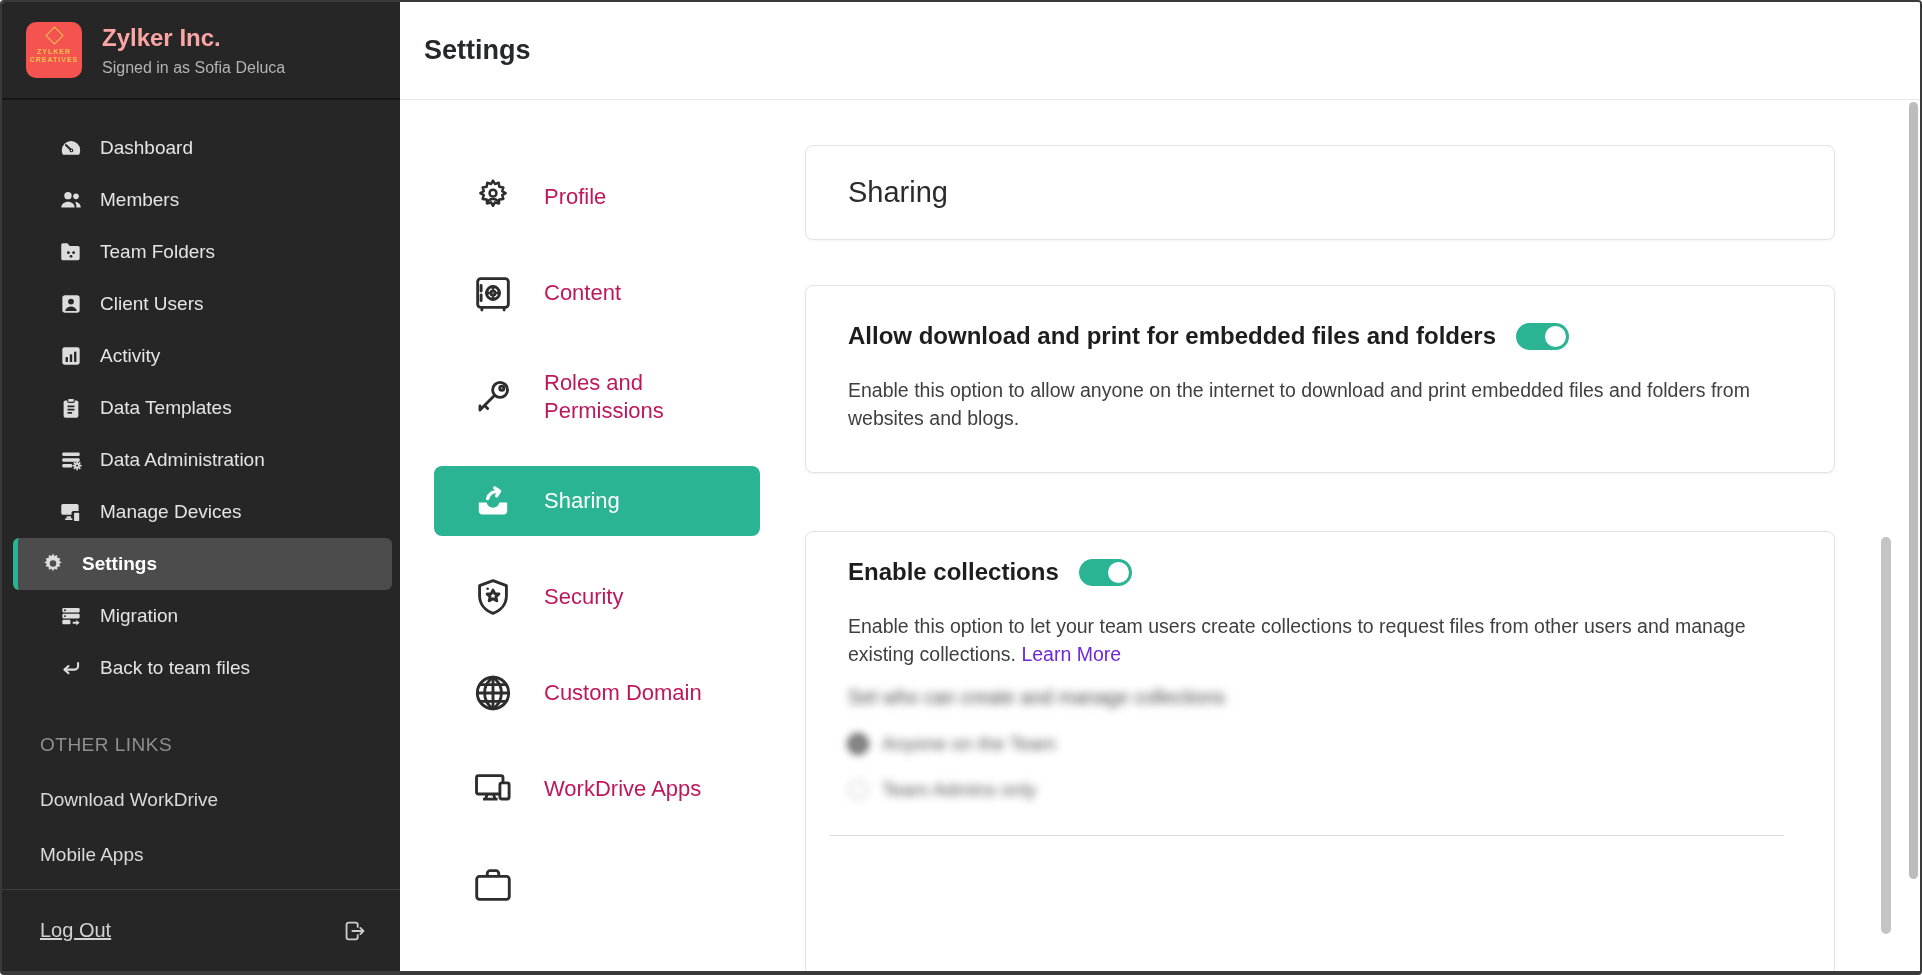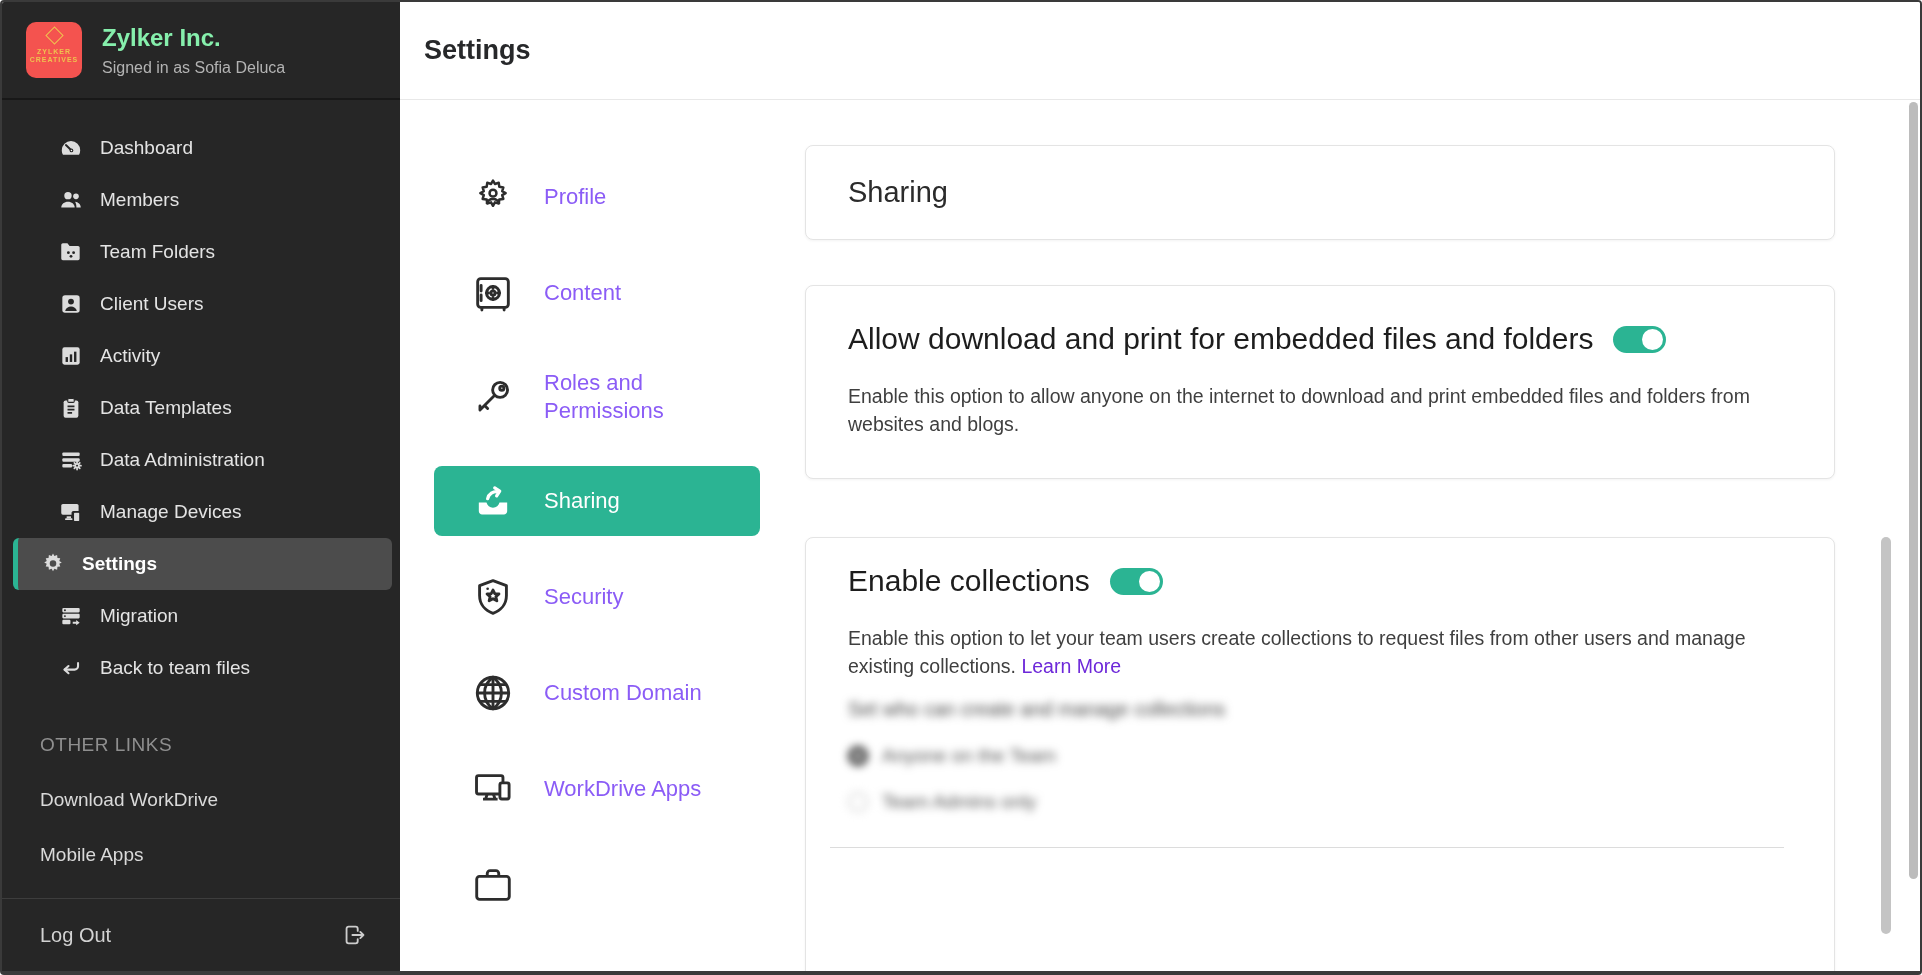--- a/index.html
+++ b/index.html
@@ -10,63 +10,63 @@
     border:2px solid #3a3a3a; border-bottom-width:4px; border-radius:4px;
   }
 
   
   .sidebar { position:absolute; left:0; top:0; bottom:0; width:398px; background:#262626; z-index:5; }
   .org-header { height:98px; display:flex; align-items:center; padding:0 20px 0 24px; border-bottom:2px solid #181818; }
   .logo { width:56px; height:56px; border-radius:10px; background:#f4534f; display:flex; flex-direction:column; align-items:center; justify-content:flex-start; padding-top:7px; flex:0 0 auto; }
   .logo .diamond { width:13px; height:13px; border:1.5px solid #efc24f; transform:rotate(45deg); margin-bottom:6px; }
   .logo .ltxt { font-size:7px; letter-spacing:1px; color:#efc24f; font-weight:700; line-height:8px; }
   .org-text { margin-left:20px; }
-  .org-name { color:#86efac; font-size:24px; font-weight:700; }
+  .org-name { color:#fca5a5; font-size:24px; font-weight:700; }
   .org-sub { color:#b3b3b3; font-size:16px; margin-top:7px; }
 
   .nav { padding-top:22px; }
   .nav-item { height:52px; display:flex; align-items:center; padding-left:56px; color:#e4e4e4; font-size:19px; cursor:pointer; }
   .nav-icon { width:26px; height:26px; margin-right:16px; color:#dcdcdc; flex:0 0 auto; }
   .nav-icon svg { width:100%; height:100%; display:block; }
   .nav-item.selected { background:#4c4c4c; border-left:5px solid #2bb493; border-radius:6px; margin:0 8px 0 11px; padding-left:22px; }
   .nav-item.selected .nav-label { font-weight:700; color:#ffffff; }
 
   .other-links { margin-top:40px; padding-left:38px; }
   .ol-header { color:#8f8f8f; font-size:19px; letter-spacing:.5px; }
   .ol-item { color:#dadada; font-size:19px; margin-top:33px; cursor:pointer; }
 
-  .logout-row { position:absolute; left:0; right:0; bottom:0; height:73px; border-top:1px solid #3d3d3d;
-    display:flex; align-items:center; justify-content:space-between; padding:0 32px 0 38px; color:#d2d2d2; font-size:20px; cursor:pointer; }
+  .logout-row { position:absolute; left:0; right:0; bottom:0; height:82px; border-top:1px solid #3d3d3d;
+    display:flex; align-items:center; justify-content:space-between; padding:0 32px 0 38px; color:#d2d2d2; font-size:20px; cursor:pointer;text-decoration:underline; }
   .logout-icon { width:26px; height:26px; color:#cccccc; }
   .logout-icon svg { width:100%; height:100%; }
 
   
   .topbar { position:absolute; left:398px; right:0; top:0; height:98px; background:#fff; border-bottom:1px solid #e8e8e8; display:flex; align-items:center; padding-left:24px; }
   .topbar-title { font-size:27px; font-weight:700; color:#27282a; }
 
   
   .settings-nav { position:absolute; left:398px; top:98px; width:394px; padding-top:62px; }
-  .sn-item { display:flex; align-items:center; min-height:70px; margin:0 0 26px 34px; width:326px; border-radius:8px; color:#8b5cf6; cursor:pointer; }
+  .sn-item { display:flex; align-items:center; min-height:70px; margin:0 0 26px 34px; width:326px; border-radius:8px; color:#be185d; cursor:pointer; }
   .sn-icon { width:46px; height:46px; margin-left:36px; flex:0 0 auto; color:#2d2d2d; }
   .sn-icon svg { width:100%; height:100%; display:block; }
   .sn-label { margin-left:28px; font-size:22px; line-height:28px; width:190px; }
   .sn-item.selected { background:#2bb493; color:#ffffff; }
   .sn-item.selected .sn-icon { color:#ffffff; }
   .sn-item.roles { min-height:86px; }
 
   
   .panel { position:absolute; left:803px; top:98px; width:1030px; }
   .card { background:#fff; border:1px solid #e4e4e4; border-radius:8px; box-shadow:0 1px 3px rgba(0,0,0,.05); }
   .card-title-bar { margin-top:45px; height:95px; display:flex; align-items:center; padding-left:42px; }
   .page-title { font-size:29px; font-weight:500; color:#2b2b2b; }
 
   .card-section { margin-top:45px; padding:36px 42px 40px 42px; }
   .card-section.collections { margin-top:58px; padding:26px 42px 0 42px; height:470px; }
   .sec-head { display:flex; align-items:center; }
-  .sec-heading { font-size:30px; font-weight:400; color:#1d1d1d; }
+  .sec-heading { font-size:24px; font-weight:700; color:#1d1d1d; }
   .toggle { width:53px; height:27px; border-radius:14px; background:#2bb493; position:relative; display:inline-block; margin-left:20px; flex:0 0 auto; cursor:pointer; }
   .toggle .knob { position:absolute; right:3px; top:3px; width:21px; height:21px; border-radius:50%; background:#fff; }
   .sec-desc { margin-top:26px; font-size:19.5px; line-height:28px; color:#3f3f3f; max-width:945px; }
   .learn-more { color:#6d28d9; cursor:pointer; }
 
   .blurred-group { filter:blur(4.5px); margin-top:18px; }
   .bg-label { font-size:19.5px; color:#4a4a4a; }
   .radio-row { display:flex; align-items:center; margin-top:24px; }
   .radio { width:20px; height:20px; border-radius:50%; flex:0 0 auto; }
   .radio.sel { border:6px solid #333333; background:#fff; }

